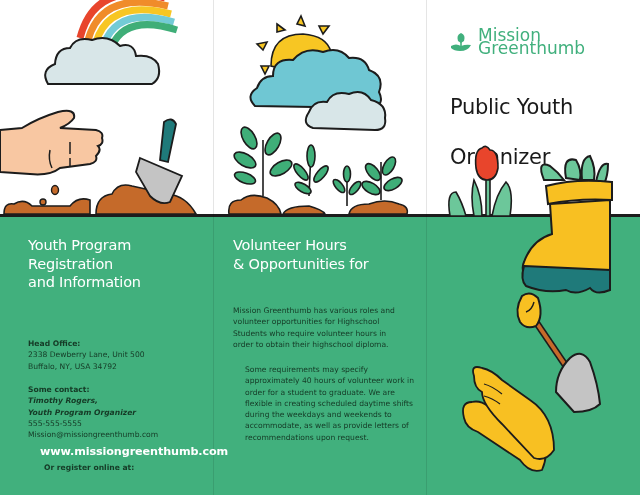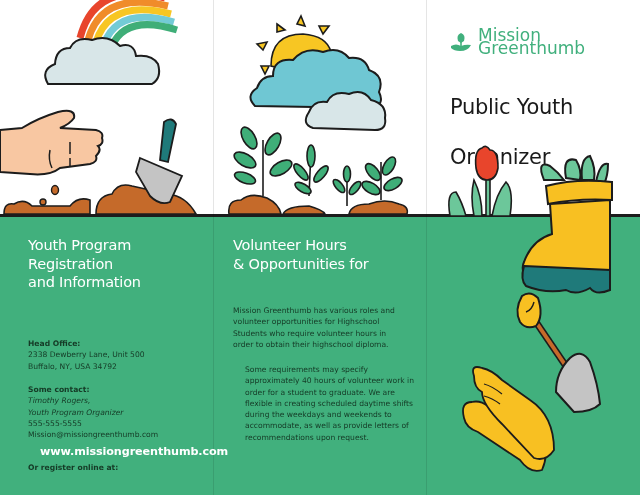--- a/index.html
+++ b/index.html
@@ -18,21 +18,21 @@
 
   .illus { position: absolute; left: 0; top: 0; }
 
   
   .heading-light {
     position: absolute; color: #ffffff; font-size: 14.5px; line-height: 18.5px; font-weight: normal;
     letter-spacing: -0.2px;
   }
   .body-dark { position: absolute; color: #153a26; font-size: 7.6px; line-height: 11.3px; }
   .body-dark .b { font-weight: bold; display: block; margin-top: 32px; }
-  .body-dark .bi { font-weight: normal; font-style: italic; display: block; }
+  .body-dark .bi { font-weight: bold; font-style: italic; display: block; }
   .body-dark .l { display: block; }
   .website {
     position: absolute; color: #ffffff; font-weight: bold; font-size: 11.2px; letter-spacing: -0.1px;
   }
 
   
   .brand { position: absolute; left: 24px; top: 29px; display: flex; align-items: center; }
   .brand-text { color: #41b07d; font-size: 17px; line-height: 13px; margin-left: 6px; }
   .brand-text span { display: block; }
   .title {
@@ -93,21 +93,21 @@
     </div>
 
     <div class="body-dark" style="left:28px; top:352px;">
       <span class="b">Some contact:</span>
       <span class="bi">Timothy Rogers,</span>
       <span class="bi">Youth Program Organizer</span>
       <span class="l">555-555-5555</span>
       <span class="l">Mission@missiongreenthumb.com</span>
     </div>
 
-    <div class="body-dark" style="left:28px; top:430px;">
+    <div class="body-dark" style="left:44px; top:430px;">
       <span class="b">Or register online at:</span>
     </div>
     <div class="website" style="left:40px; top:445px;">www.missiongreenthumb.com</div>
   </section>
 
   <section class="panel" id="panel-mid">
     <svg class="illus" width="213" height="216" viewBox="0 0 213 216">
 
       <g stroke="#1c1c1c" stroke-width="1.6" fill="#f7c623">
         <path d="M62 66 Q62 34 94 34 Q118 36 122 52 L90 72 Z"></path>

